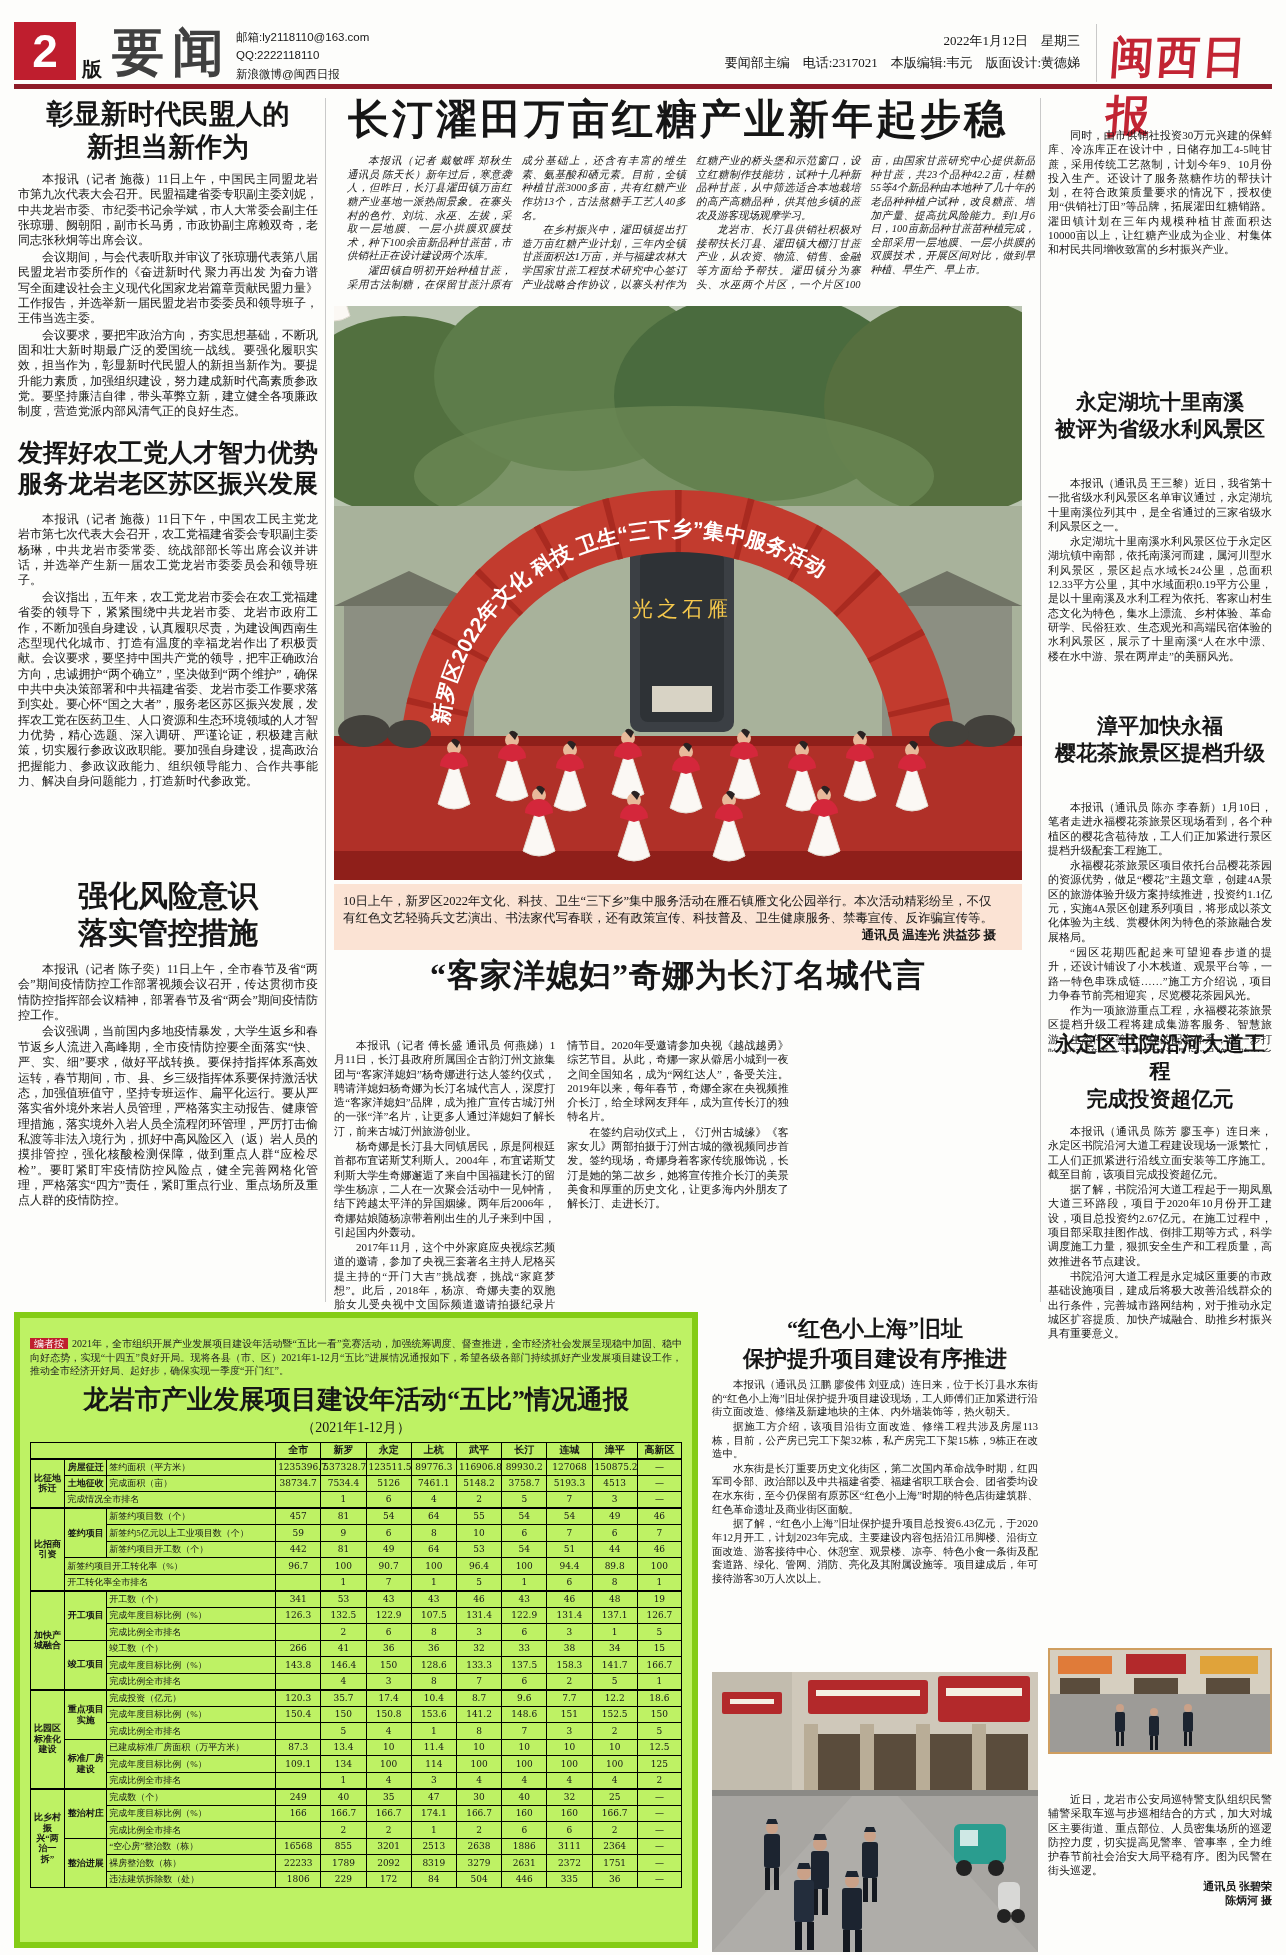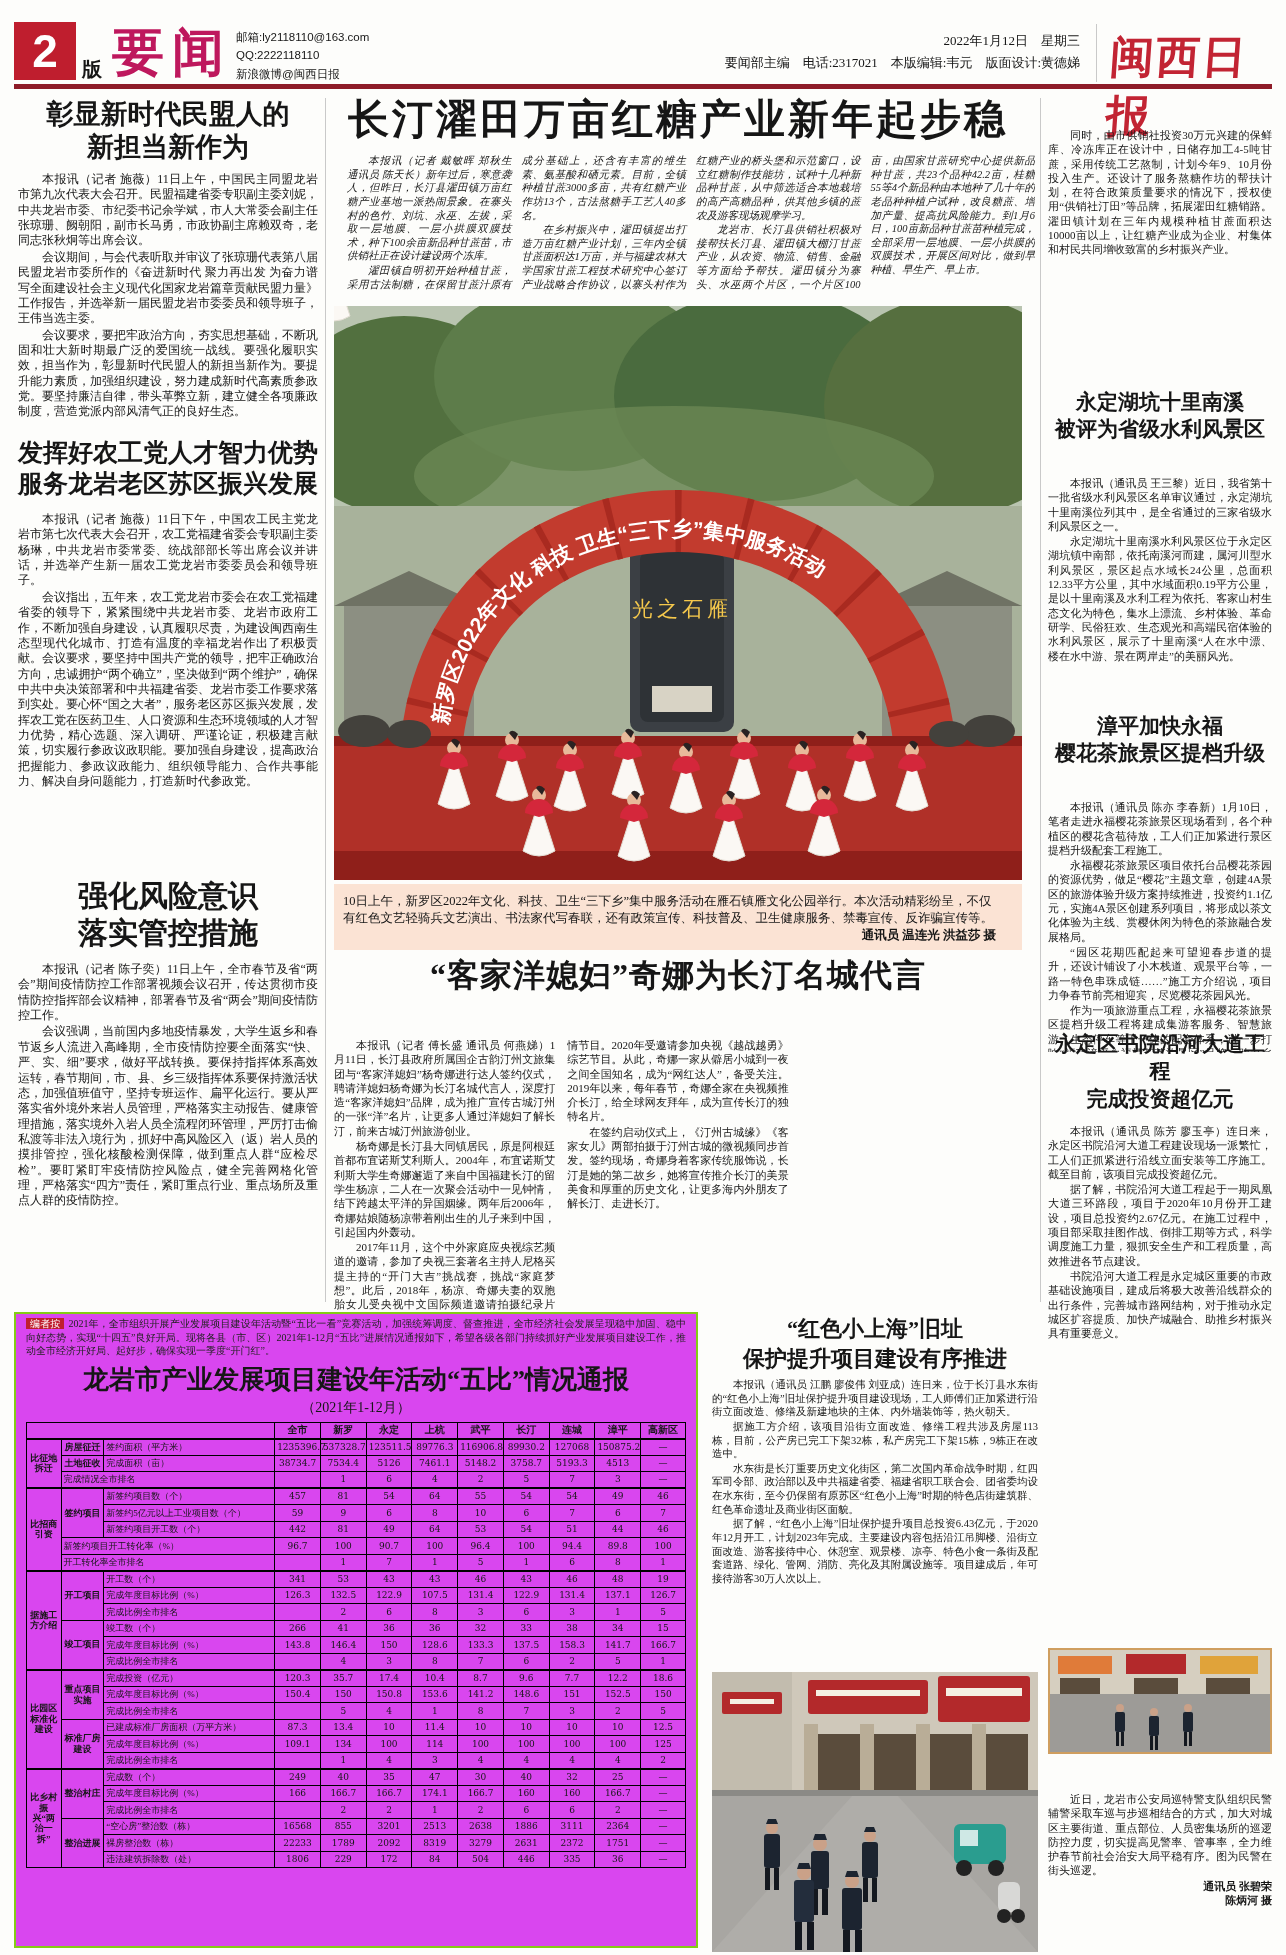--- a/index.html
+++ b/index.html
@@ -6,21 +6,21 @@
   body{width:1286px;height:1955px;position:relative;background:#fdfdfb;
        font-family:"Liberation Serif","DejaVu Serif",serif;color:#161616;overflow:hidden;}
   .abs{position:absolute;}
   .para{margin:0 0 1px 0;text-indent:2em;text-align:justify;}
   .body-text{overflow:hidden;}
   .tline{display:block;text-align:center;}
   
   .pagenum-box{background:#bf1e2e;color:#fff;font-family:"Liberation Sans",sans-serif;
     font-weight:bold;font-size:46px;display:flex;align-items:center;justify-content:center;}
   .ban-label{font-size:20px;font-weight:bold;}
-  .section-name{color:#be185d;font-family:"Liberation Sans",sans-serif;font-weight:900;
+  .section-name{color:#404040;font-family:"Liberation Sans",sans-serif;font-weight:900;
     font-size:52px;letter-spacing:8px;line-height:1;}
   .contact{font-size:11.5px;line-height:1.6;font-family:"Liberation Sans",sans-serif;}
   .dateline{font-size:13px;text-align:right;line-height:1.7;}
   .masthead{color:#c22433;font-weight:900;font-size:44px;letter-spacing:2px;
     transform:skewX(-4deg);}
   .head-rule{background:#8e1c28;}
   .vrule{background:#c9c9c9;}
   
   .h-serif{font-weight:900;text-align:center;line-height:1.22;}
   .a-title{font-size:27px;}
@@ -31,21 +31,21 @@
   
   .bt12{font-size:12px;line-height:1.28;}
   .bt11{font-size:11px;line-height:1.3;margin-top:28px;}
   .bt10{font-size:10.5px;line-height:1.3;}
   .cols4{column-count:4;column-gap:10px;column-fill:auto;}
   .cols3{column-count:3;column-gap:12px;column-fill:auto;}
   
   .cap-band{background:#fbe3d4;padding:9px 26px;box-sizing:border-box;font-size:12.5px;}
   .credit{text-align:right;font-weight:bold;}
   
-  .table-box{border:2px solid #84cc16;background:#d946ef;box-sizing:border-box;padding:3px 10px;}
+  .table-box{border:6px solid #84cc16;background:#bef264;box-sizing:border-box;padding:19px 10px;}
   .note-line{font-size:10px;line-height:1.35;color:#222;text-align:justify;}
   .note-tag{background:#bf1e2e;color:#fff;padding:0 4px;margin-right:4px;font-family:"Liberation Sans",sans-serif;}
   .tbl-title{font-size:26px;font-weight:900;text-align:center;margin-top:4px;}
   .tbl-sub{font-size:14px;text-align:center;margin:2px 0 5px 0;}
   table.stats{border-collapse:collapse;width:100%;table-layout:fixed;}
   table.stats td,table.stats th{border:1px solid #000;font-size:9px;line-height:1.15;
     padding:1px 2px;text-align:center;vertical-align:middle;height:16.5px;box-sizing:border-box;}
   table.stats th{font-weight:bold;font-size:10px;}
   table.stats td.lab{text-align:left;}
   table.stats td.grp,table.stats td.sub{word-break:break-all;font-weight:bold;}
@@ -313,21 +313,21 @@
           <td class="num">1</td>
           <td class="num">7</td>
           <td class="num">1</td>
           <td class="num">5</td>
           <td class="num">1</td>
           <td class="num">6</td>
           <td class="num">8</td>
           <td class="num">1</td>
         </tr>
         <tr class="gstart">
-          <td class="grp" rowspan="6">据施工方介绍</td>
+          <td class="grp" rowspan="6">加快产城融合</td>
           <td class="sub" rowspan="3">开工项目</td>
           <td class="lab">开工数（个）</td>
           <td class="num">341</td>
           <td class="num">53</td>
           <td class="num">43</td>
           <td class="num">43</td>
           <td class="num">46</td>
           <td class="num">43</td>
           <td class="num">46</td>
           <td class="num">48</td>

